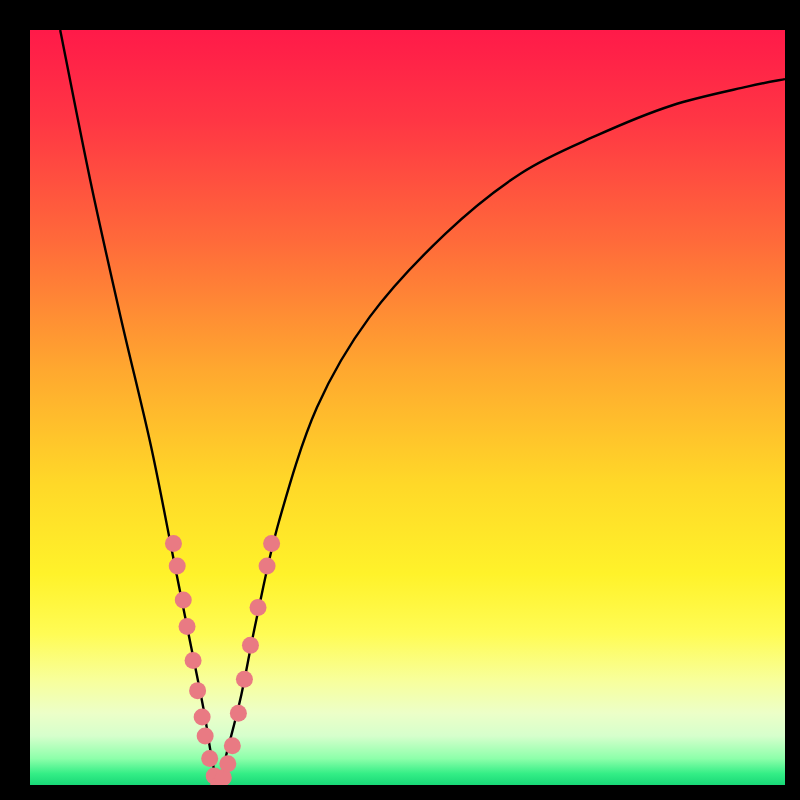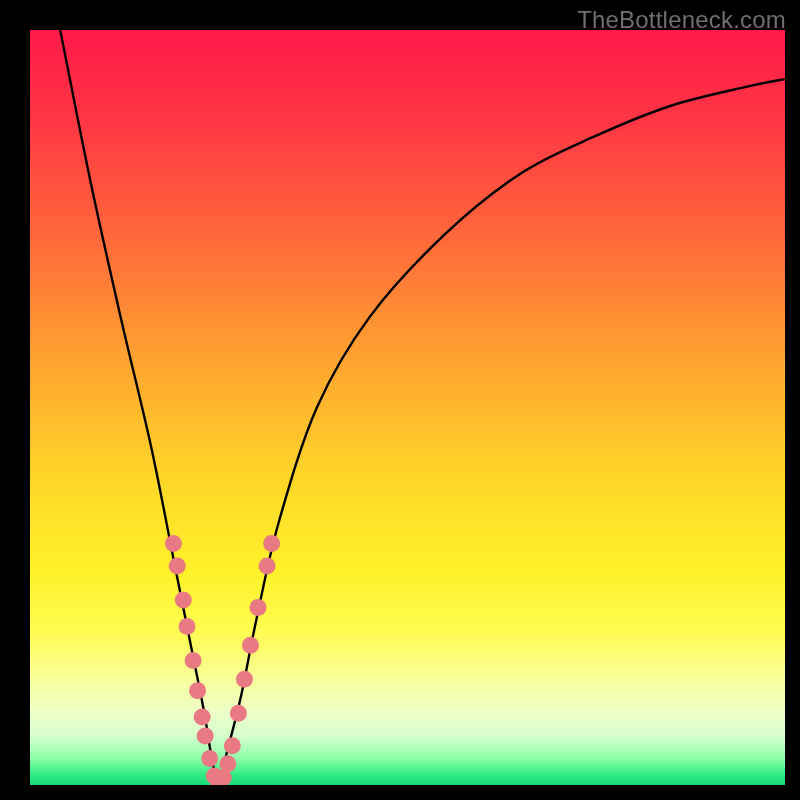--- a/index.html
+++ b/index.html
@@ -96,14 +96,13 @@
           <circle cx="208.38" cy="683.27" r="8.5" fill="#e97a83"></circle>
           <circle cx="214.42" cy="649.30" r="8.5" fill="#e97a83"></circle>
           <circle cx="220.46" cy="615.33" r="8.5" fill="#e97a83"></circle>
           <circle cx="228.01" cy="577.58" r="8.5" fill="#e97a83"></circle>
           <circle cx="237.07" cy="536.05" r="8.5" fill="#e97a83"></circle>
           <circle cx="241.60" cy="513.40" r="8.5" fill="#e97a83"></circle>
         </g>
     </svg>
   </div>
 
-  <div class="watermark">TheBottleneck.com</div>
 </div>
 
 </body></html>

